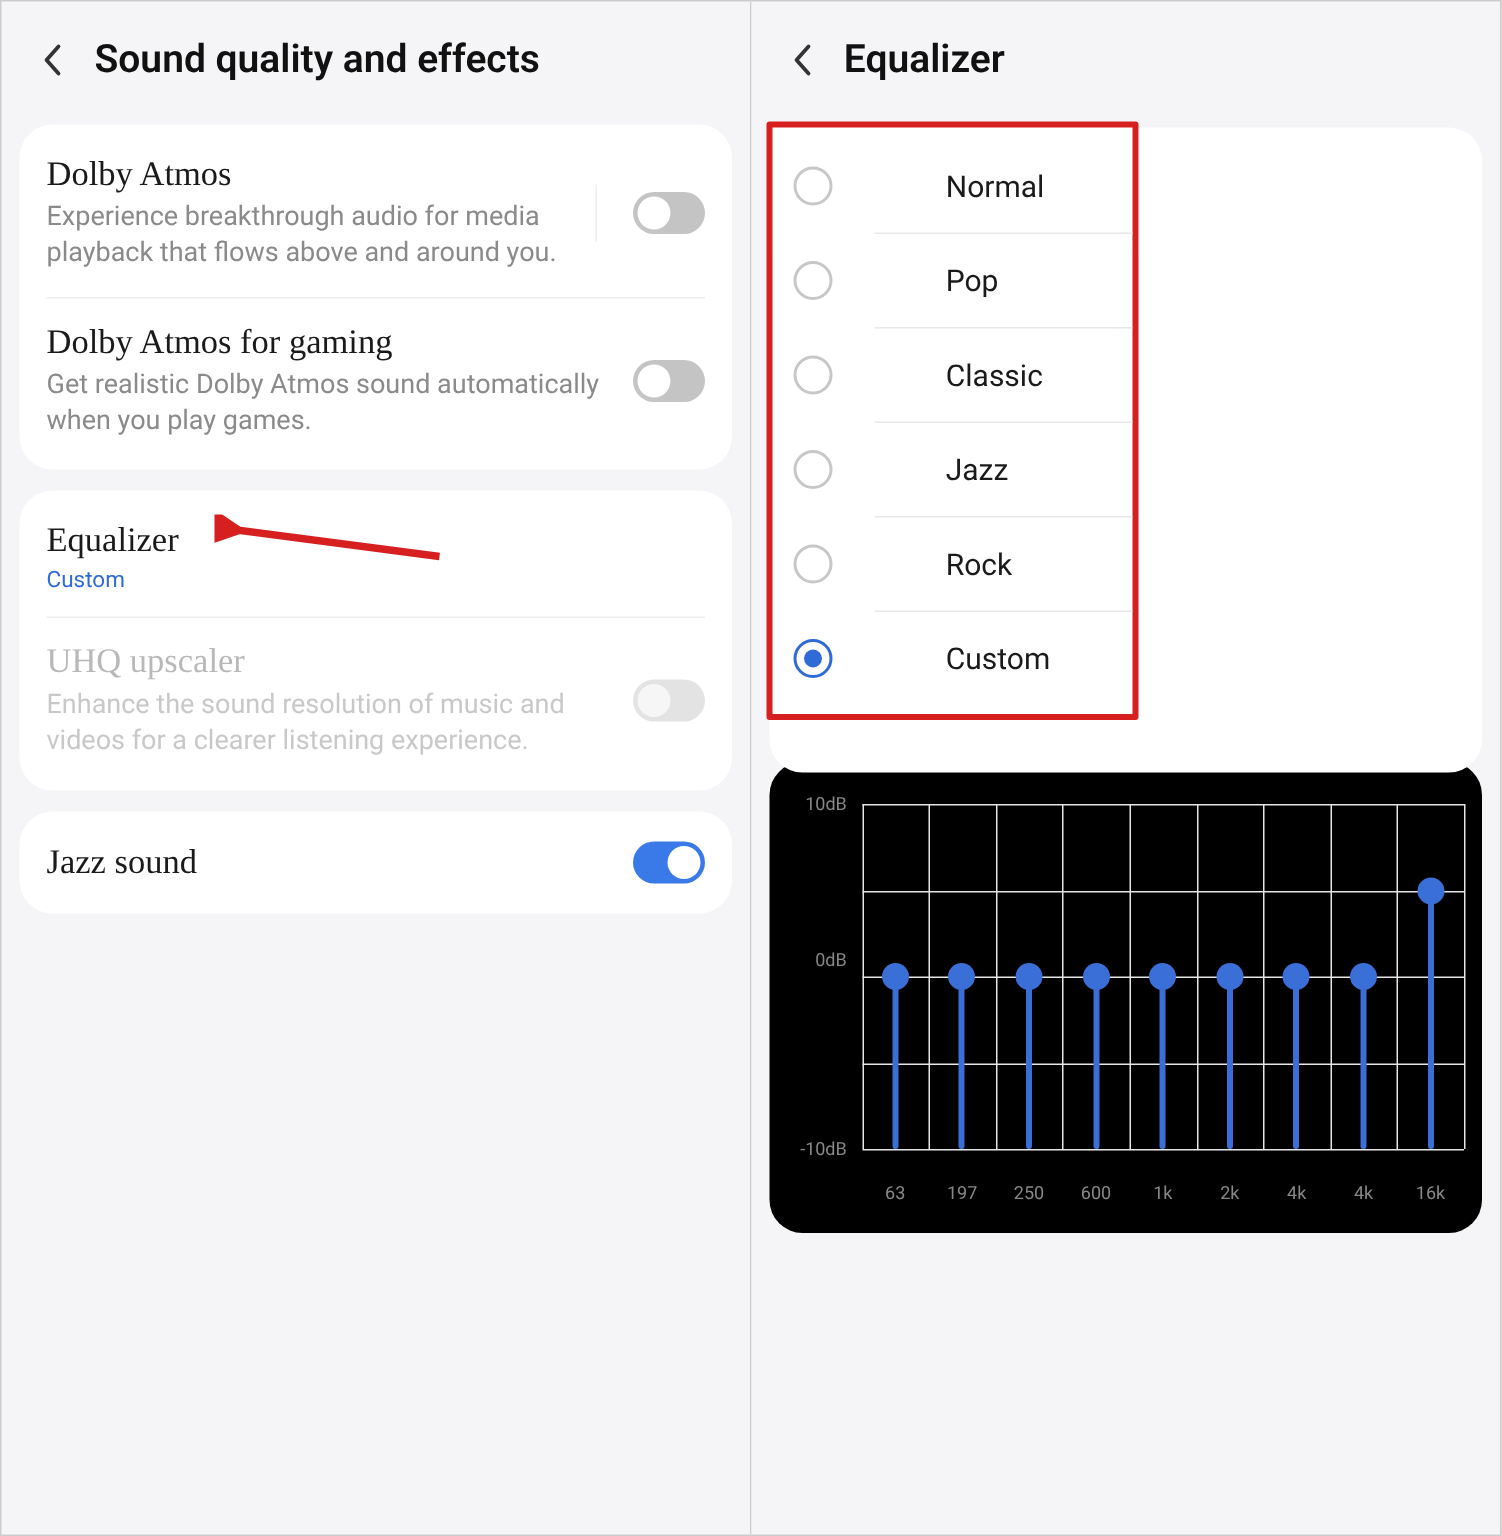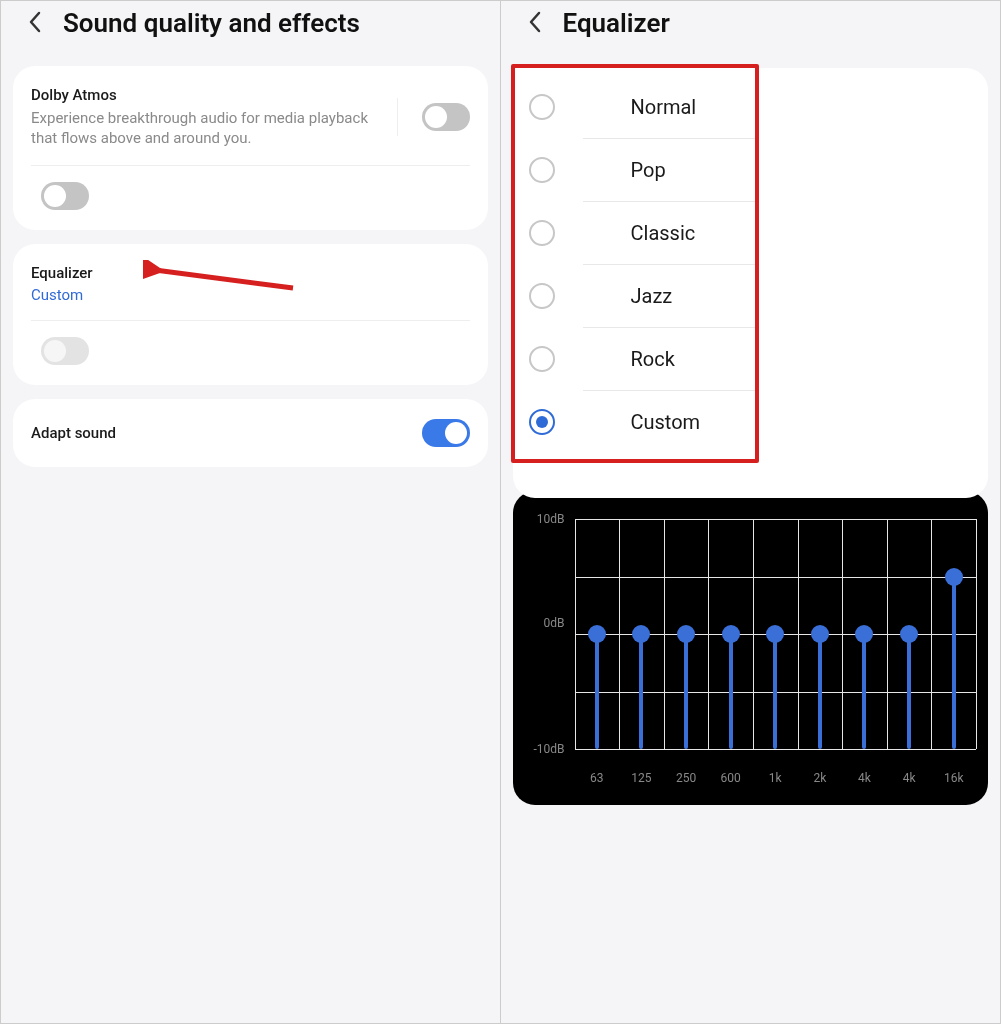--- a/index.html
+++ b/index.html
@@ -14,21 +14,22 @@
   .pane {
     background: #f5f5f7;
     height: 100%;
     overflow: hidden;
   }
   .pane-left { width: 500px; border-right: 1px solid #ccc; }
   .pane-right { width: 500px; }
 
   .header {
     display: flex;
-    padding: 7px 20px 28px 20px;
+    align-items: center;
+    padding: 24px 20px 28px 20px;
   }
   .back-chevron {
     width: 28px; height: 28px;
     display: flex; align-items: center; justify-content: center;
     margin-right: 14px;
   }
   .back-chevron svg { width: 14px; height: 22px; }
   .header-title {
     font-size: 26px;
     font-weight: 600;
@@ -41,23 +42,23 @@
     margin: 0 12px 14px 12px;
     padding: 4px 0;
   }
   .row {
     display: flex;
     align-items: center;
     padding: 16px 18px;
     position: relative;
   }
   .row-text { flex: 1; }
-  .row-title { font-size: 15px; color: #1a1a1a; font-weight: 500; }
+  .row-title { font-size: 23px; color: #1a1a1a; font-weight: 500; font-family: Liberation Serif, serif; }
   .row-title.disabled { color: #b8b8b8; }
-  .row-sub { font-size: 15px; color: #8a8a8a; margin-top: 4px; line-height: 1.35; }
+  .row-sub { font-size: 18px; color: #8a8a8a; margin-top: 4px; line-height: 1.35; }
   .row-sub.disabled { color: #c8c8c8; }
   .row-value { font-size: 15px; color: #2f6bd6; margin-top: 4px; }
   .divider {
     height: 1px; background: #eee;
     margin: 0 18px;
   }
 
   .toggle {
     width: 48px; height: 28px;
     border-radius: 14px;
@@ -230,20 +231,24 @@
         <div class="row-sub">Experience breakthrough audio for media playback that flows above and around you.</div>
       </div>
       <div class="toggle-sep">
         <div class="toggle off">
             <div class="knob"></div>
           </div>
       </div>
     </div>
     <div class="divider"></div>
     <div class="row">
+      <div class="row-text">
+        <div class="row-title">Dolby Atmos for gaming</div>
+        <div class="row-sub">Get realistic Dolby Atmos sound automatically when you play games.</div>
+      </div>
       <div class="toggle off">
           <div class="knob"></div>
         </div>
     </div>
   </div>
 
   <div class="card">
     <div class="row" style="position:relative;">
       <div class="row-text">
         <div class="row-title">Equalizer</div>
@@ -253,30 +258,34 @@
         <defs>
           <marker id="ah" markerWidth="10" markerHeight="10" refX="2" refY="5" orient="auto">
             <path d="M10,0 L0,5 L10,10 L6,5 Z" fill="#d62020"></path>
           </marker>
         </defs>
         <line x1="150" y1="28" x2="12" y2="10" stroke="#d62020" stroke-width="5" marker-end="url(#ah)"></line>
       </svg>
     </div>
     <div class="divider"></div>
     <div class="row">
+      <div class="row-text">
+        <div class="row-title disabled">UHQ upscaler</div>
+        <div class="row-sub disabled">Enhance the sound resolution of music and videos for a clearer listening experience.</div>
+      </div>
       <div class="toggle disabled">
           <div class="knob"></div>
         </div>
     </div>
   </div>
 
   <div class="card">
     <div class="row">
       <div class="row-text">
-        <div class="row-title">Adapt sound</div>
+        <div class="row-title">Jazz sound</div>
       </div>
       <div class="toggle on">
           <div class="knob"></div>
         </div>
     </div>
   </div>
 </div>
 
 <div class="pane pane-right">
   <div class="header">
@@ -377,21 +386,21 @@
             <div class="eq-knob" style="top: 115px;"></div>
           </div>
           <div class="eq-band">
             <div class="eq-stem" style="height: 172.5px; left: 50%; transform: translateX(-50%);"></div>
             <div class="eq-knob" style="top: 57.5px;"></div>
           </div>
         </div>
       </div>
     <div class="eq-xlabels" id="eq-xlabels">
         <div class="eq-xlab">63</div>
-        <div class="eq-xlab">125</div>
+        <div class="eq-xlab">197</div>
         <div class="eq-xlab">250</div>
         <div class="eq-xlab">600</div>
         <div class="eq-xlab">1k</div>
         <div class="eq-xlab">2k</div>
         <div class="eq-xlab">4k</div>
         <div class="eq-xlab">4k</div>
         <div class="eq-xlab">16k</div>
       </div>
   </div>
 </div>

